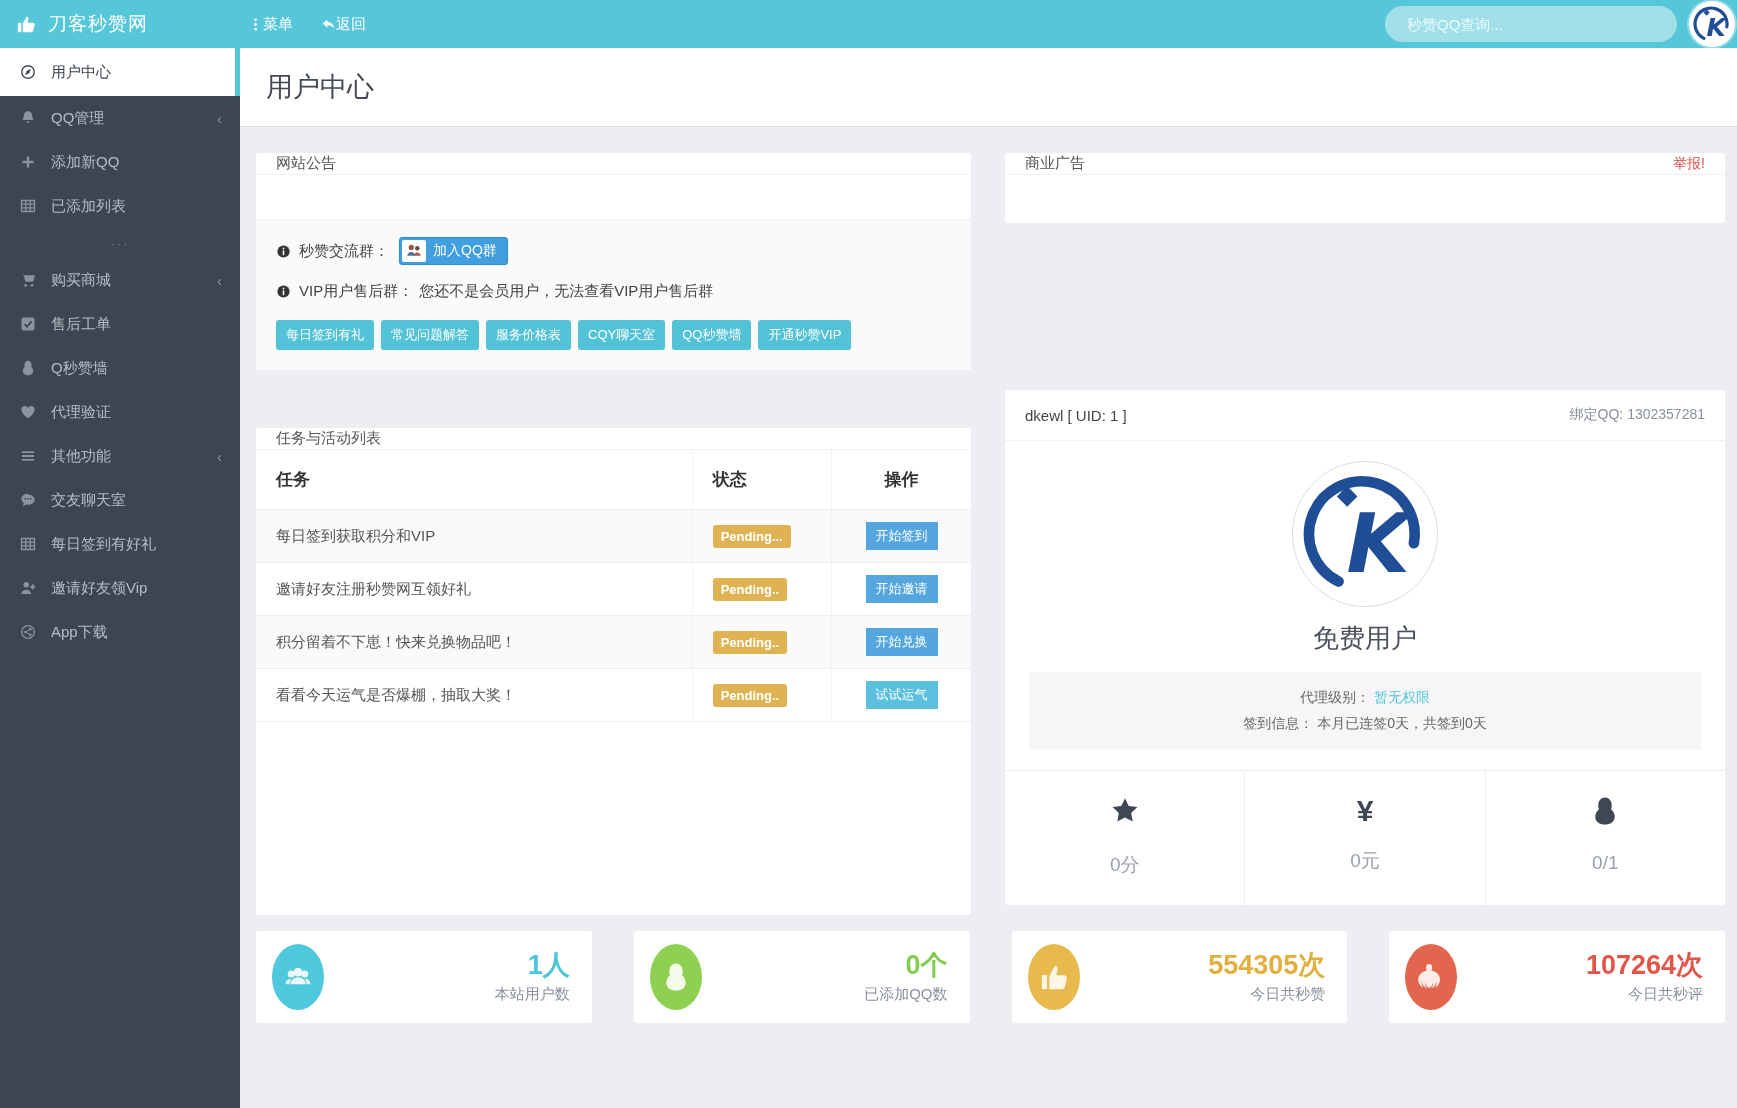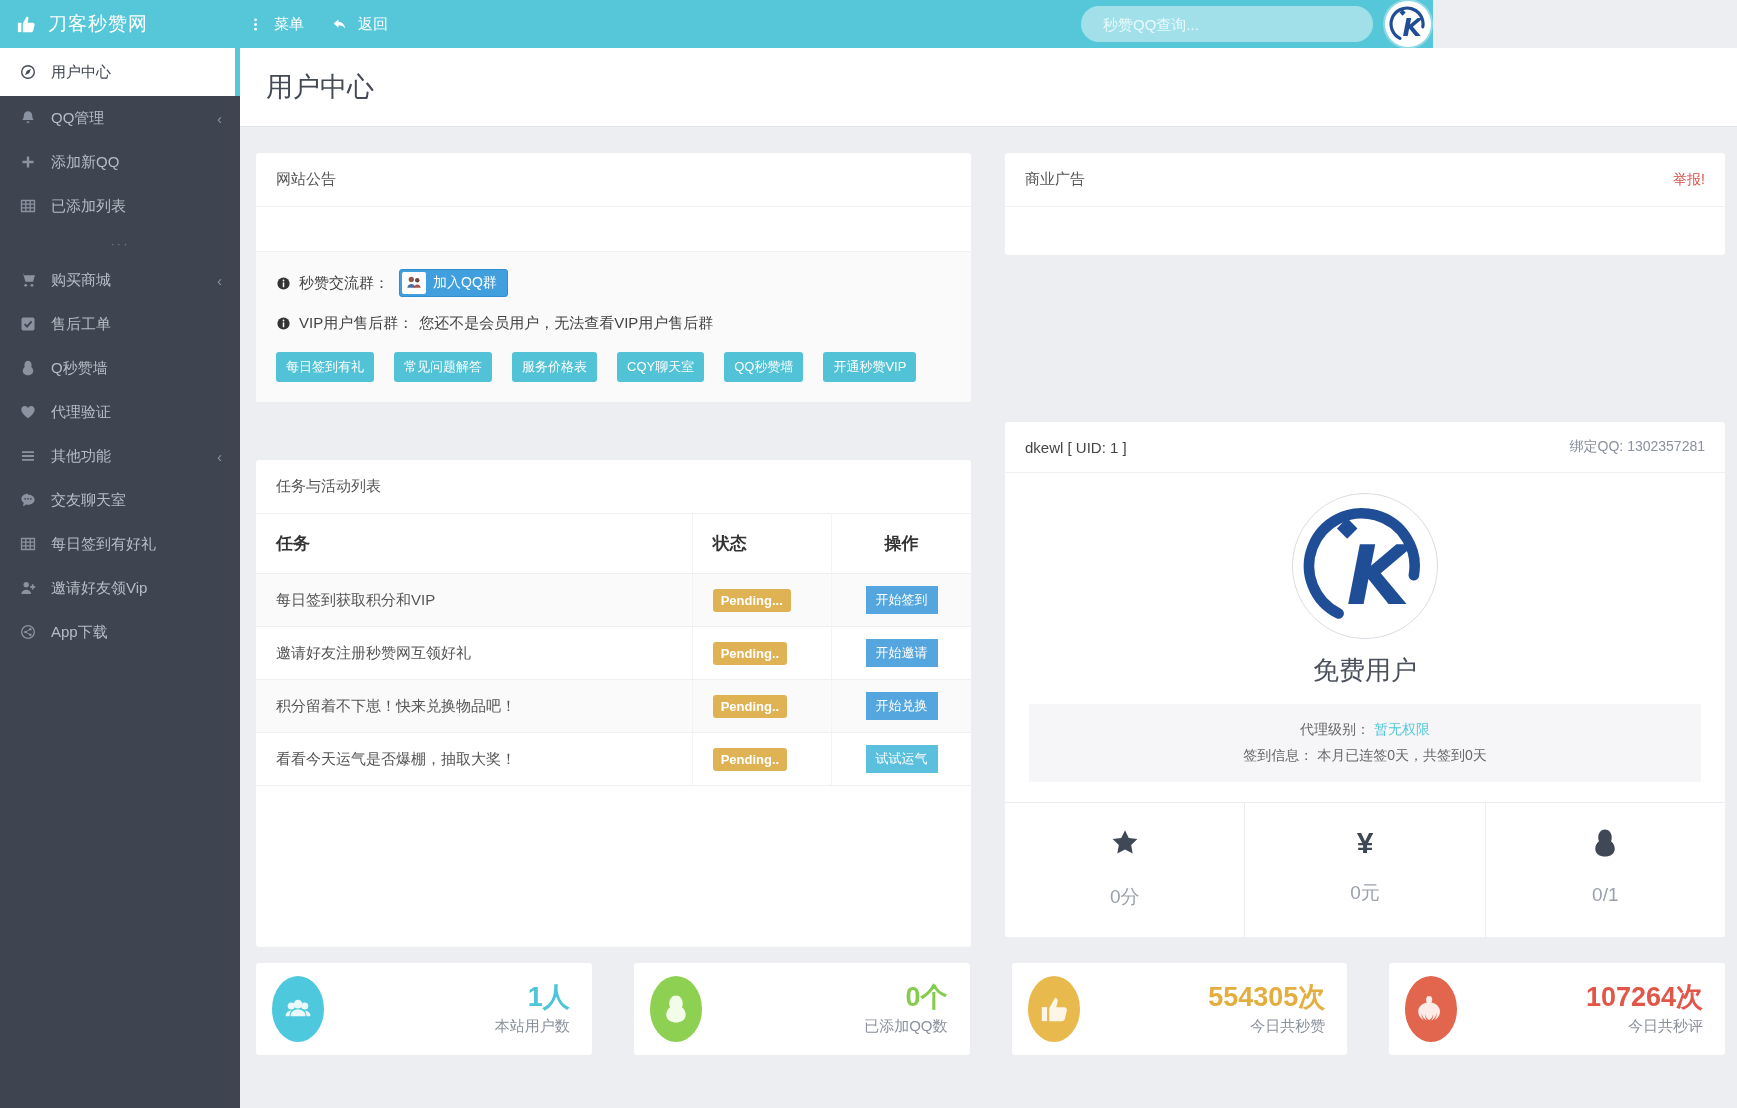--- a/index.html
+++ b/index.html
@@ -1,26 +1,26 @@
 <!DOCTYPE html>
 <html><head>
 <meta charset="utf-8">
 <style>
   * { margin:0; padding:0; box-sizing:border-box; }
   html,body { width:1737px; height:1108px; overflow:hidden;
     font-family:"Liberation Sans","DejaVu Sans",sans-serif; background:#eceef2; color:#333; }
 
   
-  .topbar { position:fixed; top:0; left:0; width:1433px; height:48px; background:#56c7d8;
+  .topbar { position:fixed; top:0; left:0; width:1737px; height:48px; background:#56c7d8;
     display:flex; align-items:center; z-index:30; }
   .brand { width:240px; display:flex; align-items:center; padding-left:16px; color:#fff; }
   .brand .bicon { width:20px; height:20px; margin-right:12px; }
   .brand-name { font-size:19px; letter-spacing:1px; }
   .topnav { display:flex; align-items:center; gap:28px; margin-left:8px; }
-  .topnav-item { display:flex; align-items:center; gap:11px; color:#fff; font-size:15px; cursor:pointer; }
+  .topnav-item { display:flex; align-items:center; gap:0; color:#fff; font-size:15px; cursor:pointer; }
   .topnav-item svg { width:15px; height:15px; }
   .top-right { margin-left:auto; display:flex; align-items:center; }
   .search-pill { width:292px; height:36px; border-radius:18px; border:none; outline:none;
     background:rgba(255,255,255,.45); padding:0 22px; font-size:15px; color:#fff; }
   .search-pill::placeholder { color:#ecfbfd; opacity:.95; }
   .logo-circle { width:46px; height:46px; border-radius:50%; background:#fff; margin:0 2px 0 12px;
     display:flex; align-items:center; justify-content:center; box-shadow:0 0 0 2px rgba(255,255,255,.35); }
   .logo-circle svg { width:40px; height:40px; }
 
   
@@ -38,37 +38,37 @@
   .main { margin-left:240px; padding-top:48px; }
   .titlebar { background:#fff; height:79px; display:flex; align-items:center; padding-left:26px;
     border-bottom:1px solid #dfe3e8; }
   .page-title { font-size:27px; color:#434a54; font-weight:400; }
 
   .content { padding:26px 12px 0 16px; }
   .grid { display:grid; grid-template-columns:715px 720px; column-gap:34px; row-gap:20px;
     align-items:start; }
 
   .card { background:#fff; border-radius:3px; }
-  .card-head { padding:17px 20px; font-size:15px; color:#555; border-bottom:1px solid #f0f1f3;
+  .card-head { padding:1px 20px; font-size:15px; color:#555; border-bottom:1px solid #f0f1f3;
     display:flex; align-items:center; }
 
   
   .ann-body { height:44px; }
   .ann-foot { background:#fafafa; border-top:1px solid #f0f1f3; padding:17px 20px 20px;
     border-radius:0 0 3px 3px; }
   .info-line { display:flex; align-items:center; font-size:15px; color:#444; }
   .info-line + .info-line { margin-top:17px; }
   .i-info { width:15px; height:15px; margin-right:8px; color:#333; flex:0 0 15px; }
   .qq-join-btn { display:inline-flex; align-items:center; margin-left:10px; background:#419fdd;
     border:1px solid #2e8fd0; border-radius:3px; padding:2px 10px 2px 2px; color:#fff; font-size:14px;
     cursor:pointer; gap:7px; }
   .qq-join-btn .ppl { width:24px; height:22px; background:#fff; border-radius:2px;
     display:flex; align-items:center; justify-content:center; }
   .qq-join-btn .ppl svg { width:20px; height:18px; }
-  .quick-links { margin-top:19px; display:flex; gap:20px; }
+  .quick-links { margin-top:19px; display:flex; gap:7px; }
   .qbtn { background:#52c2d6; color:#fff; border:none; border-radius:3px; font-size:13px;
     padding:6px 10px; cursor:pointer; white-space:nowrap; }
 
   
   .report-link { margin-left:auto; color:#d9534f; font-size:14px; cursor:pointer; text-decoration:none; }
   .ad-body { height:48px; }
 
   
   .tasks-card { height:487px;margin-top:38px; }
   .task-table { width:100%; border-collapse:collapse; table-layout:fixed; }

